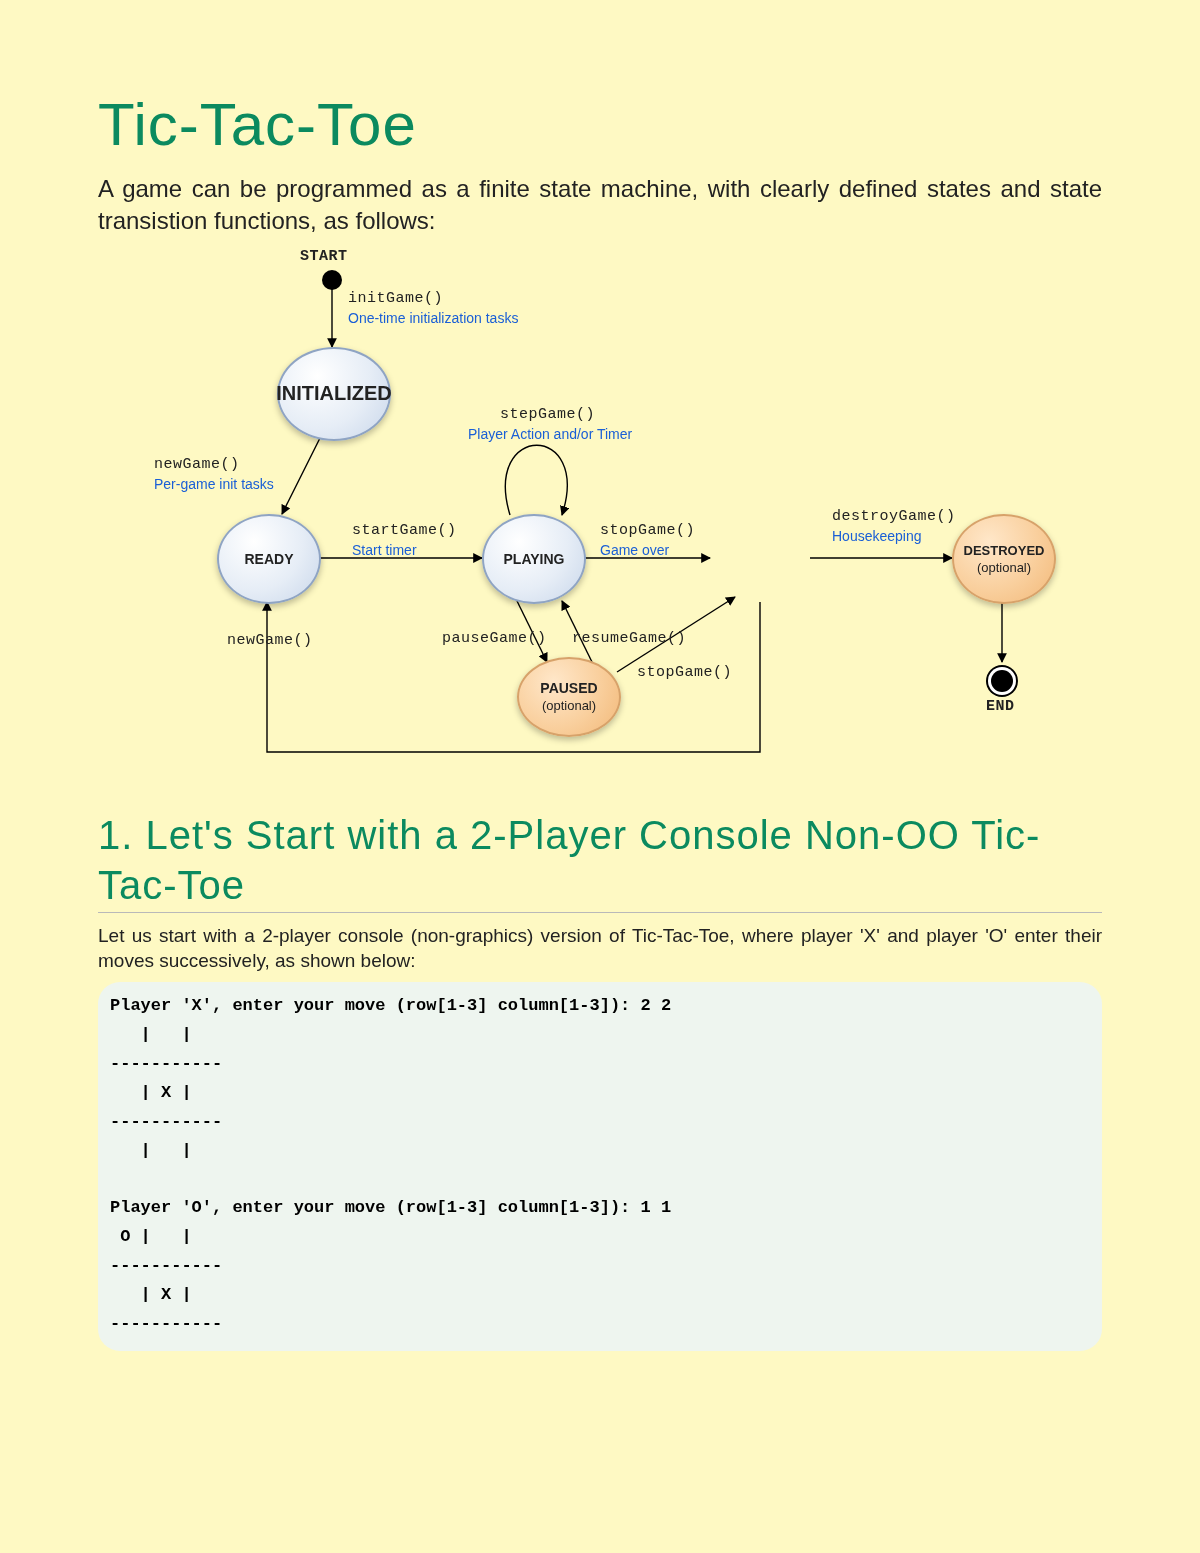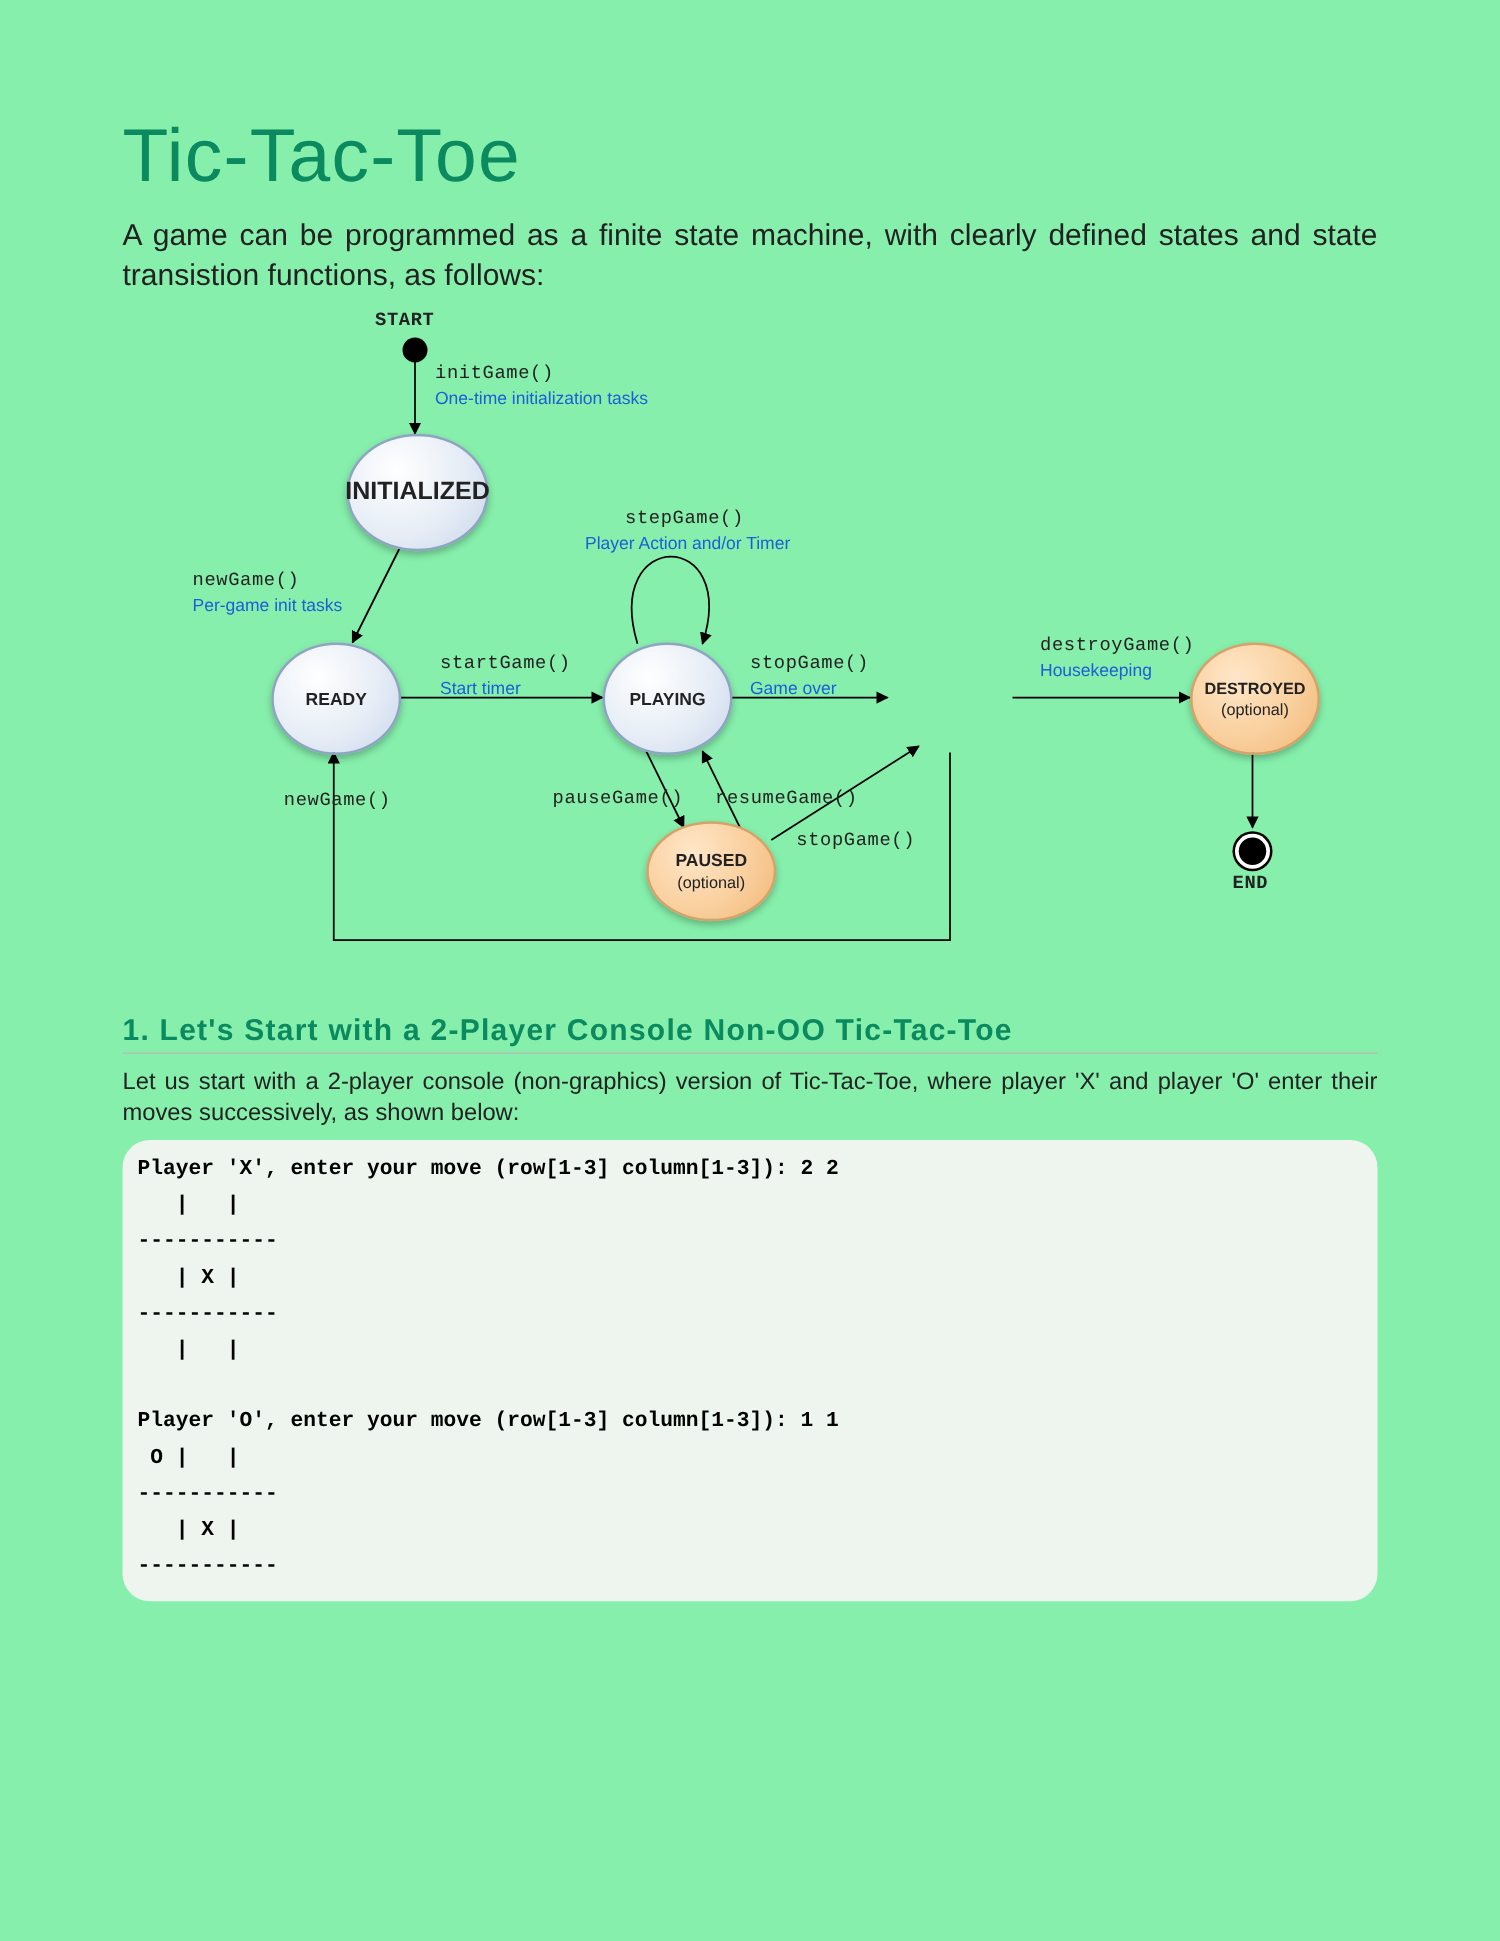--- a/index.html
+++ b/index.html
@@ -7,43 +7,43 @@
     padding: 0;
     background: #ffffff;
     font-family: Verdana, Geneva, sans-serif;
     color: #222;
   }
   .page {
     width: 1200px;
     min-height: 1553px;
     box-sizing: border-box;
     padding: 90px 98px 40px 98px;
-    background: #86efac;
+    background: #fef9c3;
     position: relative;
   }
   h1.title {
     font-family: Verdana, Geneva, sans-serif;
     font-size: 60px;
     font-weight: 400;
     color: #0b8a5f;
     letter-spacing: 1px;
     margin: 0 0 14px 0;
   }
   p.intro, p.follow {
     font-size: 24px;
     line-height: 1.35;
     color: #222;
     margin: 0 0 14px 0;
     text-align: justify;
     text-justify: inter-word;
   }
   h2.section {
     font-family: Verdana, Geneva, sans-serif;
-    font-size: 24px;
-    font-weight: 700;
+    font-size: 40px;
+    font-weight: 400;
     color: #0b8a5f;
     letter-spacing: 1px;
     margin: 28px 0 2px 0;
     line-height: 1.25;
   }
   .rule {
     border: 0;
     border-top: 1px solid #b9b9b9;
     margin: 0 0 10px 0;
   }

